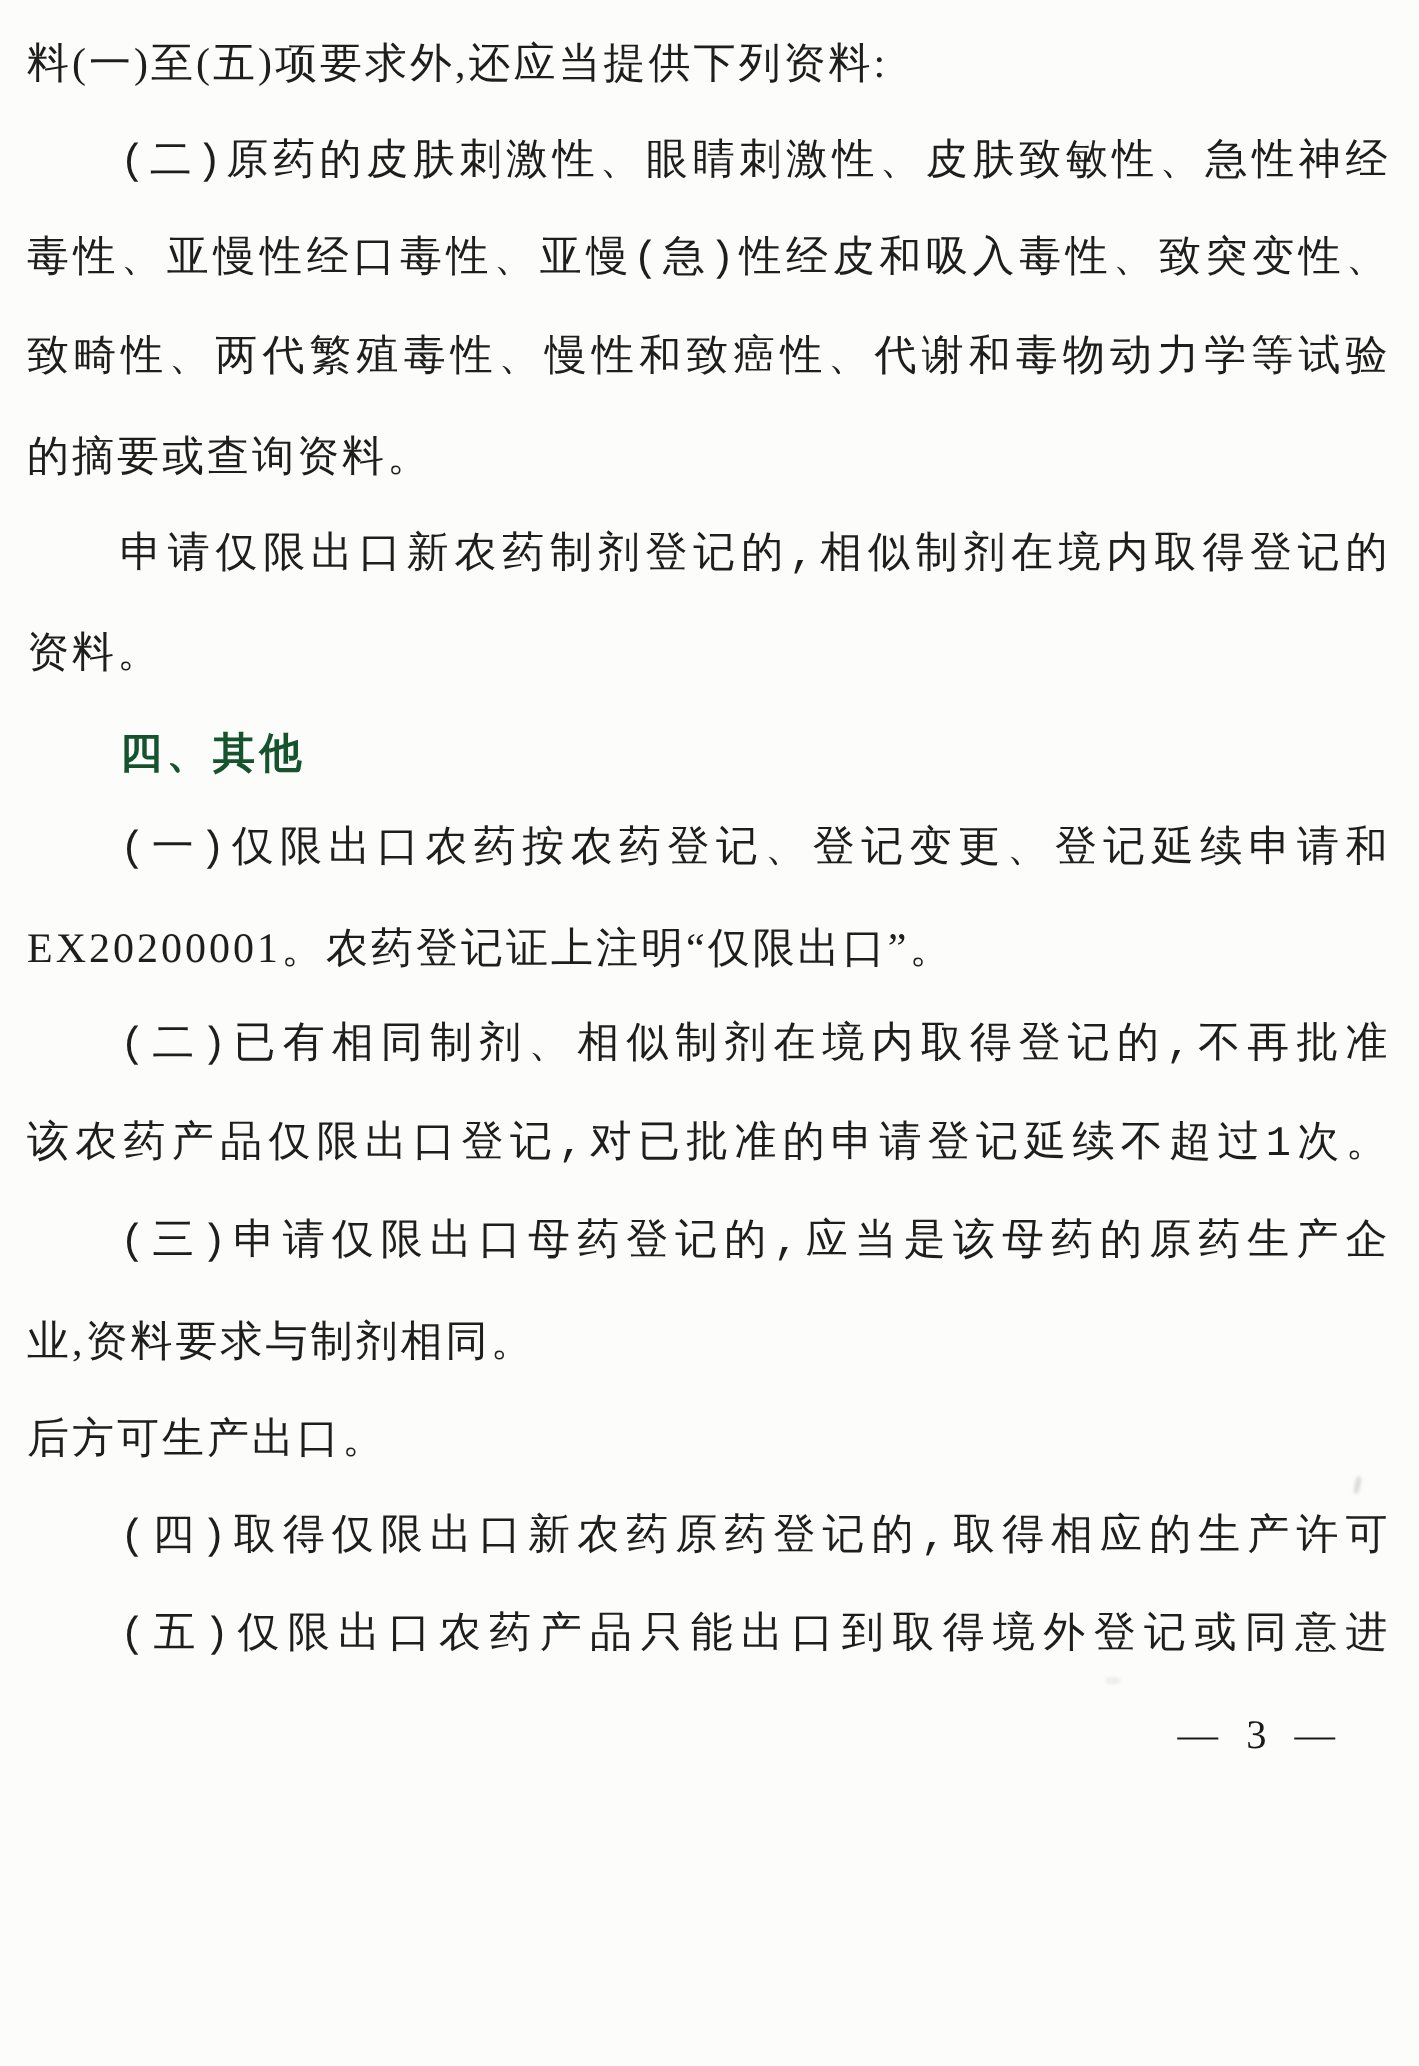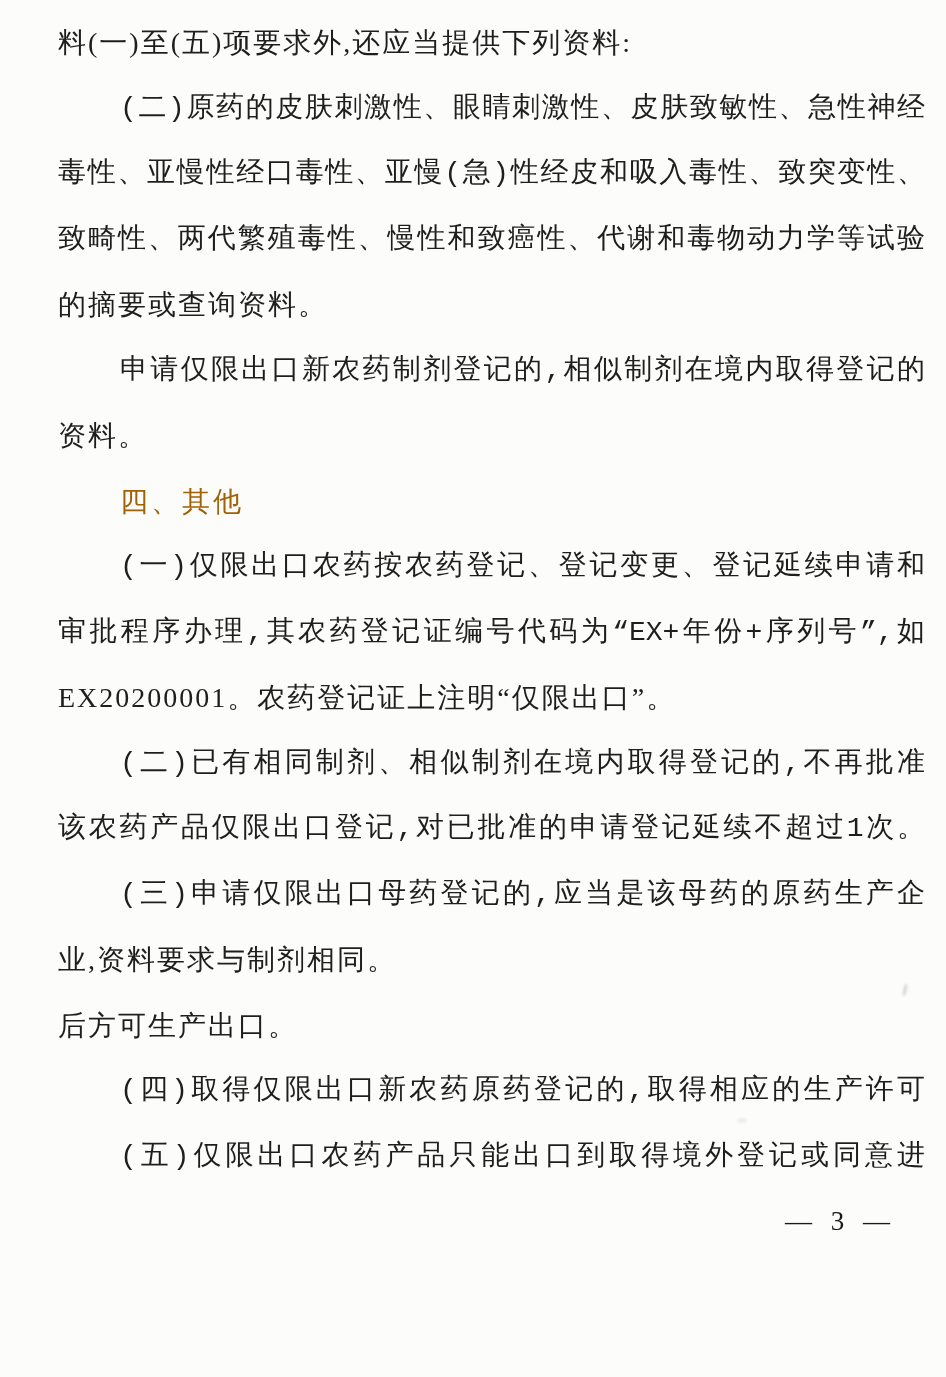--- a/index.html
+++ b/index.html
@@ -17,39 +17,38 @@
     overflow: hidden;
     font-family: "Liberation Serif", "DejaVu Serif", serif;
     font-size: 28px;
     color: #1e1e1e;
   }
   .ln {
     height: 65.5px;
     line-height: 65.5px;
     letter-spacing: 2px;
     text-align: left;
-    margin-left: 40px;
   }
   
   .j {
     letter-spacing: 0;
     text-align: justify;
     text-align-last: justify;
     text-justify: inter-character;
     font-family: Liberation Mono, monospace;
   }
   
   .ind {
     text-indent: 62px;
   }
   .heading {
     font-family: "Liberation Sans", "DejaVu Sans", sans-serif;
-    font-weight: 400;
+    font-weight: 700;
     letter-spacing: 3px;
-    color: #a16207;
+    color: #14532d;
   }
   .pagenum {
     text-align: right;
     padding-right: 34px;
     font-size: 27px;
     letter-spacing: 1px;
     word-spacing: 10px;
     color: #1a1a1a;
   }
   
@@ -70,21 +69,20 @@
 
   <div class="ln">料(一)至(五)项要求外,还应当提供下列资料:</div>
   <div class="ln ind j">(二)原药的皮肤刺激性、眼睛刺激性、皮肤致敏性、急性神经</div>
   <div class="ln j">毒性、亚慢性经口毒性、亚慢(急)性经皮和吸入毒性、致突变性、</div>
   <div class="ln j">致畸性、两代繁殖毒性、慢性和致癌性、代谢和毒物动力学等试验</div>
   <div class="ln">的摘要或查询资料。</div>
   <div class="ln ind j">申请仅限出口新农药制剂登记的,相似制剂在境内取得登记的</div>
   <div class="ln">资料。</div>
   <div class="ln ind heading">四、其他</div>
   <div class="ln ind j">(一)仅限出口农药按农药登记、登记变更、登记延续申请和</div>
-  <div class="ln j">审批程序办理,其农药登记证编号代码为“EX+年份+序列号”,如</div>
   <div class="ln">EX20200001。农药登记证上注明“仅限出口”。</div>
   <div class="ln ind j">(二)已有相同制剂、相似制剂在境内取得登记的,不再批准</div>
   <div class="ln j">该农药产品仅限出口登记,对已批准的申请登记延续不超过1次。</div>
   <div class="ln ind j">(三)申请仅限出口母药登记的,应当是该母药的原药生产企</div>
   <div class="ln">业,资料要求与制剂相同。</div>
   <div class="ln">后方可生产出口。</div>
   <div class="ln ind j">(四)取得仅限出口新农药原药登记的,取得相应的生产许可</div>
   <div class="ln ind j">(五)仅限出口农药产品只能出口到取得境外登记或同意进</div>
   <div class="ln pagenum">— 3 —</div>
 

